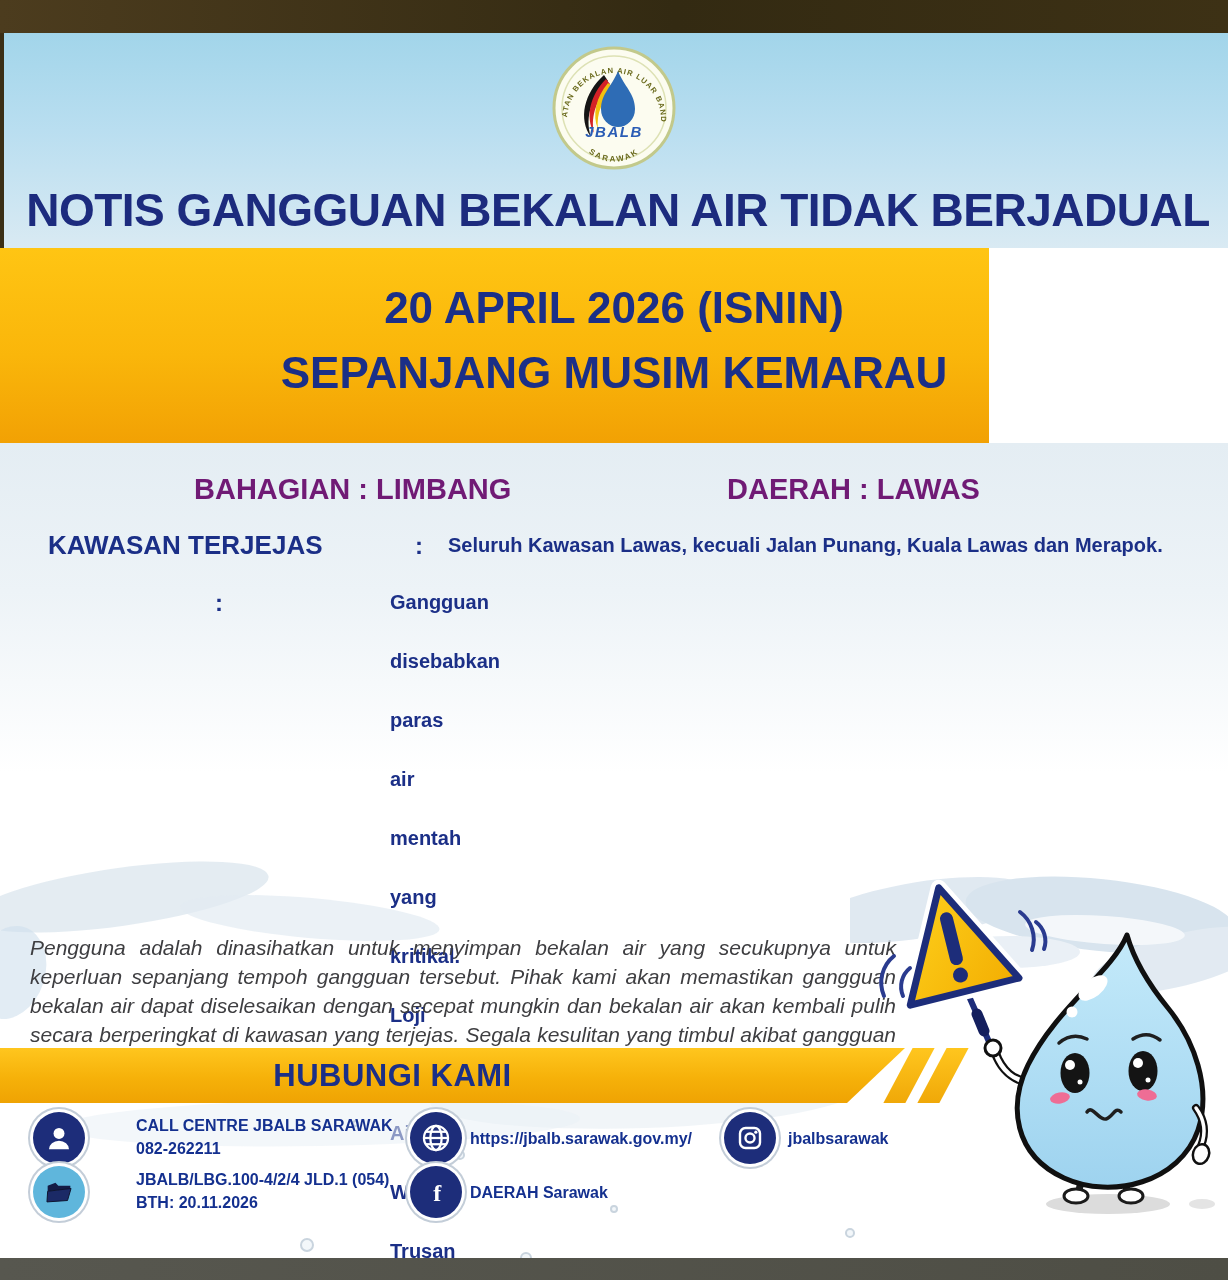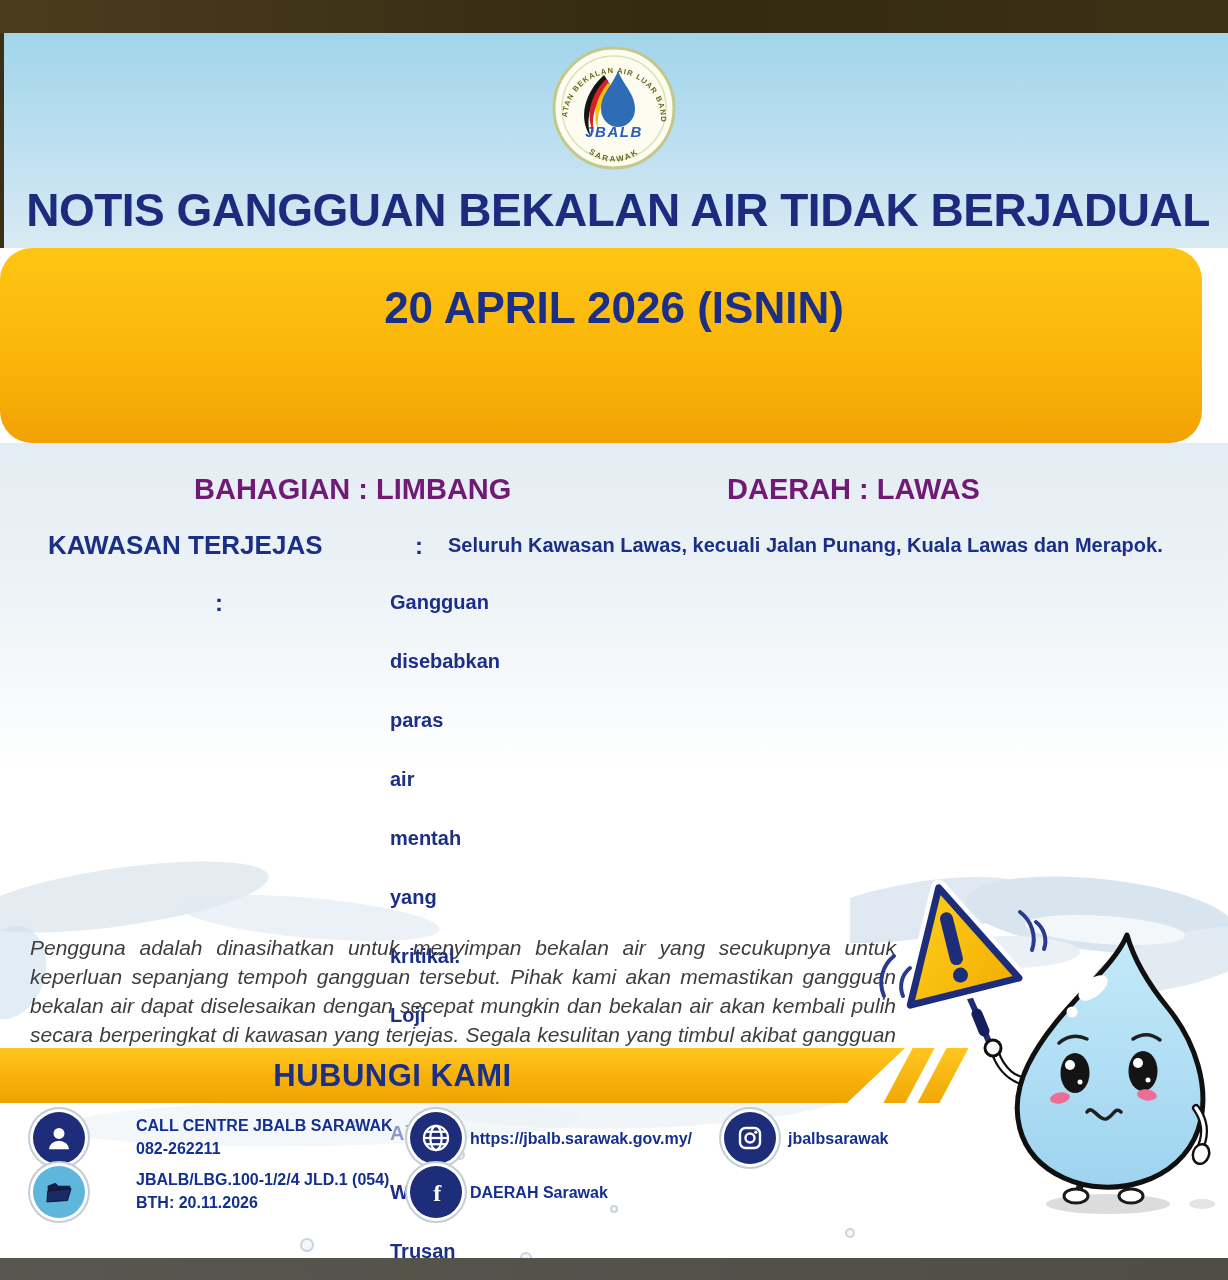--- a/index.html
+++ b/index.html
@@ -11,22 +11,22 @@
   .topbar{left:0;top:0;width:1228px;height:33px;background:linear-gradient(90deg,#4c3c1e,#332a12 55%,#3d3115);}
   .bottombar{left:0;top:1258px;width:1228px;height:22px;background:linear-gradient(90deg,#57574f,#4e4e45);}
   
   .header{left:0;top:33px;width:1228px;height:215px;
           background:linear-gradient(180deg,#a2d5ea 0%,#b9def0 45%,#d9eaf3 100%);
           border-left:4px solid #3b2f16;}
   .logo{left:551px;top:45px;width:126px;height:126px;}
   .title{left:0;top:183px;width:1228px;text-align:center;white-space:nowrap;
          font-size:46px;font-weight:bold;letter-spacing:-0.5px;color:#1c2b7e;}
   
-  .dateband{left:0;top:248px;width:1202px;height:195px;
-            background:linear-gradient(180deg,#ffc513 0%,#fab60a 55%,#f2a104 100%);border-radius:32px;}
+  .dateband{left:0;top:248px;width:989px;height:195px;
+            background:linear-gradient(180deg,#ffc513 0%,#fab60a 55%,#f2a104 100%);}
   .dateline{width:1228px;text-align:center;font-weight:bold;color:#1b2f87;font-size:44px;white-space:nowrap;}
   .d1{top:35px;} .d2{top:100px;}
   
   .infobg{left:0;top:443px;width:1228px;height:330px;
           background:linear-gradient(180deg,#e4edf3 0%,#edf3f7 45%,#ffffff 100%);}
   .region{font-size:29px;font-weight:bold;color:#701a75;white-space:nowrap;}
   .details{left:48px;right:38px;top:516px;color:#1b2f87;}
   .drow{display:grid;grid-template-columns:342px 58px 1fr;line-height:59px;}
   .dlabel{font-size:26px;font-weight:bold;white-space:nowrap;}
   .dcolon{font-size:24px;font-weight:bold;text-align:center;}
@@ -82,20 +82,21 @@
         <path d="M57,38 C45,52 41,70 47,84 C45,68 52,55 62,42 Z" fill="#f2c010"></path>
       </g>
       <path d="M67,26 c-6,15 -17,23 -17,38 a17,18 0 1 0 34,0 c0,-15 -11,-23 -17,-38 Z" fill="#2e6cb5"></path>
       <text x="63" y="92" font-size="15" font-weight="bold" font-style="italic" text-anchor="middle" fill="#2a5cb5" letter-spacing="1.5">JBALB</text>
     </svg>
     <div class="abs title" style="top:150px;">NOTIS GANGGUAN BEKALAN AIR TIDAK BERJADUAL</div>
   </div>
 
   <div class="abs dateband">
     <div class="abs dateline d1">20 APRIL 2026 (ISNIN)</div>
+    <div class="abs dateline d2">SEPANJANG MUSIM KEMARAU</div>
   </div>
 
   <div class="abs infobg"></div>
   <div class="abs region" style="left:194px;top:473px;">BAHAGIAN : LIMBANG</div>
   <div class="abs region" style="left:727px;top:473px;text-align:center;">DAERAH : LAWAS</div>
 
   <div class="abs details">
     <div class="drow">
       <div class="dlabel">KAWASAN TERJEJAS</div>
       <div class="dcolon">:</div>
@@ -138,21 +139,21 @@
     <div>082-262211</div>
   </div>
 
   <div class="abs cicon folder" style="left:33px;top:1166px;">
     <svg viewBox="0 0 24 24" width="34" height="34">
       <path d="M4,7.5 L9.5,5.5 L11.5,7.5 L20,7.5 L20,10 L4,11.5 Z" fill="#141c46"></path>
       <path d="M4,11.5 L20.5,9.5 L18,18 L3.5,19 Z" fill="#1b2a66" stroke="#0e1430" stroke-width="0.7"></path>
     </svg>
   </div>
   <div class="abs ctext" style="left:136px;top:1168px;">
-    <div>JBALB/LBG.100-1/2/4 JLD.1 (054)</div>
+    <div>JBALB/LBG.100-4/2/4 JLD.1 (054)</div>
     <div>BTH: 20.11.2026</div>
   </div>
 
   <div class="abs cicon" style="left:410px;top:1112px;">
     <svg viewBox="0 0 24 24" width="34" height="34" fill="none" stroke="#fff" stroke-width="1.6">
       <circle cx="12" cy="12" r="8.5"></circle>
       <ellipse cx="12" cy="12" rx="4" ry="8.5"></ellipse>
       <line x1="3.5" y1="12" x2="20.5" y2="12"></line>
       <line x1="4.8" y1="7.6" x2="19.2" y2="7.6"></line>
       <line x1="4.8" y1="16.4" x2="19.2" y2="16.4"></line>

